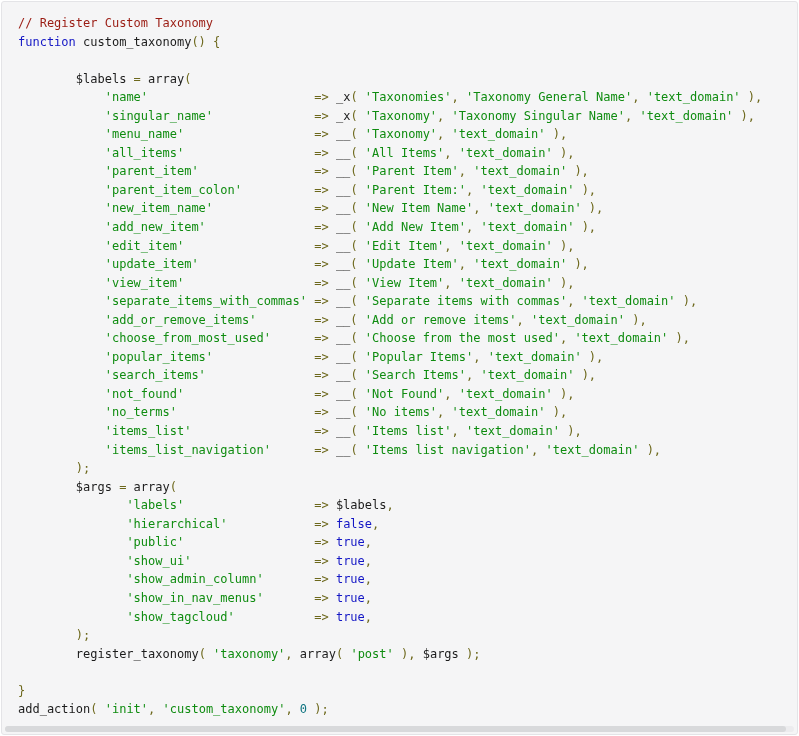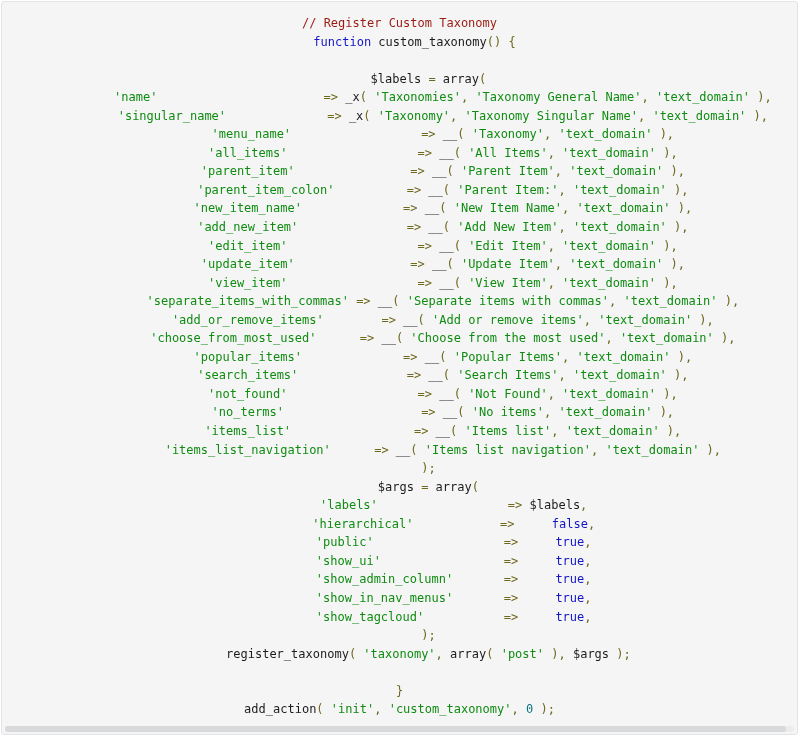--- a/index.html
+++ b/index.html
@@ -6,32 +6,31 @@
   .codebox{
     box-sizing:border-box;
     width:797px;height:734px;
     margin:1px;
     background:var(--panel-background,#f5f5f6);
     border:1px solid var(--panel-border,#e4e4e7);
     border-radius:3px;
     padding:12px 16px 6px 16px;
     position:relative;
     overflow:hidden;
-    text-align:center;
   }
   .code{
     font-family:"DejaVu Sans Mono","Liberation Mono",monospace;
     font-size:12px;
     line-height:18.55px;
     color:var(--token-plain,#1c1c1c);
   }
   .line{white-space:pre;height:18.55px;}
   .tok-pln{color:var(--token-plain,#1c1c1c);}
   .tok-com{color:var(--token-comment,#9a1b12);}
-  .tok-kwd{color:var(--token-keyword,#1316c5);margin-left:30px;}
+  .tok-kwd{color:var(--token-keyword,#1316c5);}
   .tok-str{color:var(--token-string,#0f8c10);}
   .tok-pun{color:var(--token-punctuation,#6d681c);}
   .tok-lit{color:var(--token-literal,#0e7480);}
   .hscrollbar{
     position:absolute;left:3px;right:3px;bottom:2px;height:6px;
     border-radius:3px;
     background:var(--scrollbar-track,#ececee);
   }
   .hscrollbar .thumb{
     width:99%;height:6px;border-radius:3px;

